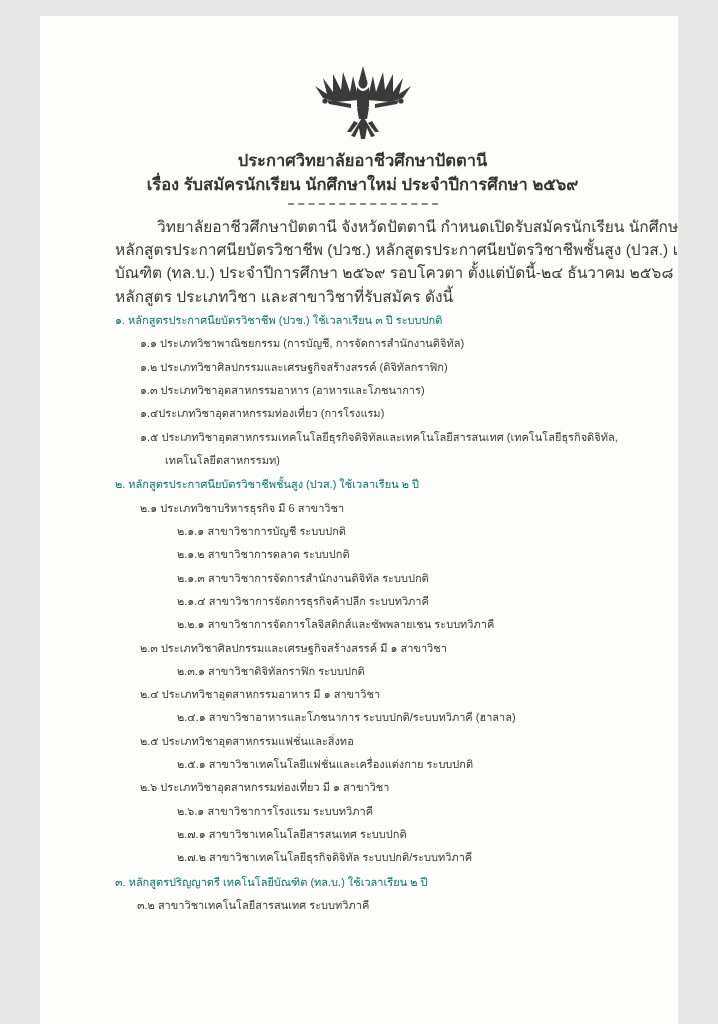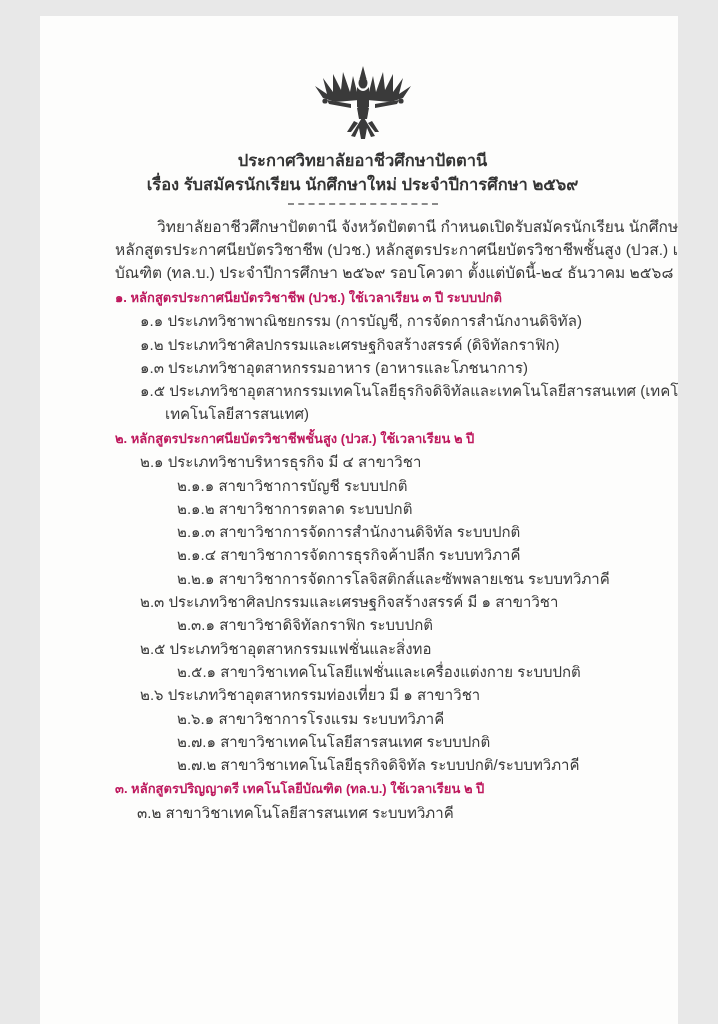--- a/index.html
+++ b/index.html
@@ -26,28 +26,28 @@
     width:150px;
     margin:7px auto 10px auto;
     border:0;
     border-top:2px dashed #8a8a8a;
     height:0;
   }
   .intro{font-size:15.5px;line-height:23.2px;}
   .intro .line{white-space:nowrap;}
   .intro .line.first{text-indent:42px;}
   .sec-heading{
-    font-weight:bold;
-    font-size:13px;
-    color:#be185d;
+    font-weight:normal;
+    font-size:11px;
+    color:#0f766e;
     line-height:23.6px;
     margin-top:1px;
     white-space:nowrap;
   }
-  .item{font-size:15px;line-height:23.3px;white-space:nowrap;}
+  .item{font-size:11px;line-height:23.3px;white-space:nowrap;}
   .lv1{padding-left:25px;}
   .lv2{padding-left:62px;}
   .cont{padding-left:50px;}
   .lv1s{padding-left:22px;}
 </style>
 </head>
 <body>
 
 <div class="page">
 
@@ -72,38 +72,42 @@
   </div>
 
   <div class="doc-title">ประกาศวิทยาลัยอาชีวศึกษาปัตตานี</div>
   <div class="doc-title">เรื่อง รับสมัครนักเรียน นักศึกษาใหม่ ประจำปีการศึกษา ๒๕๖๙</div>
   <div class="sep"></div>
 
   <div class="intro">
     <div class="line first">วิทยาลัยอาชีวศึกษาปัตตานี จังหวัดปัตตานี กำหนดเปิดรับสมัครนักเรียน นักศึกษา เพื่อเข้าศึกษาต่อใน</div>
     <div class="line">หลักสูตรประกาศนียบัตรวิชาชีพ (ปวช.) หลักสูตรประกาศนียบัตรวิชาชีพชั้นสูง (ปวส.) และหลักสูตรเทคโนโลยี</div>
     <div class="line">บัณฑิต (ทล.บ.) ประจำปีการศึกษา ๒๕๖๙ รอบโควตา ตั้งแต่บัดนี้-๒๔ ธันวาคม ๒๕๖๘ มีรายละเอียดเกี่ยวกับ</div>
+    <div class="line">หลักสูตร ประเภทวิชา และสาขาวิชาที่รับสมัคร ดังนี้</div>
   </div>
 
   <div class="sec-heading">๑. หลักสูตรประกาศนียบัตรวิชาชีพ (ปวช.) ใช้เวลาเรียน ๓ ปี ระบบปกติ</div>
   <div class="item lv1">๑.๑ ประเภทวิชาพาณิชยกรรม (การบัญชี, การจัดการสำนักงานดิจิทัล)</div>
   <div class="item lv1">๑.๒ ประเภทวิชาศิลปกรรมและเศรษฐกิจสร้างสรรค์ (ดิจิทัลกราฟิก)</div>
   <div class="item lv1">๑.๓ ประเภทวิชาอุตสาหกรรมอาหาร (อาหารและโภชนาการ)</div>
+  <div class="item lv1">๑.๔ประเภทวิชาอุตสาหกรรมท่องเที่ยว (การโรงแรม)</div>
   <div class="item lv1">๑.๕ ประเภทวิชาอุตสาหกรรมเทคโนโลยีธุรกิจดิจิทัลและเทคโนโลยีสารสนเทศ (เทคโนโลยีธุรกิจดิจิทัล,</div>
-  <div class="item cont">เทคโนโลยีสารสนเทศ)</div>
+  <div class="item cont">เทคโนโลยีตสาหกรรมท)</div>
 
   <div class="sec-heading">๒. หลักสูตรประกาศนียบัตรวิชาชีพชั้นสูง (ปวส.) ใช้เวลาเรียน ๒ ปี</div>
-  <div class="item lv1">๒.๑  ประเภทวิชาบริหารธุรกิจ มี ๔ สาขาวิชา</div>
+  <div class="item lv1">๒.๑  ประเภทวิชาบริหารธุรกิจ มี 6 สาขาวิชา</div>
   <div class="item lv2">๒.๑.๑  สาขาวิชาการบัญชี ระบบปกติ</div>
   <div class="item lv2">๒.๑.๒  สาขาวิชาการตลาด  ระบบปกติ</div>
   <div class="item lv2">๒.๑.๓  สาขาวิชาการจัดการสำนักงานดิจิทัล ระบบปกติ</div>
   <div class="item lv2">๒.๑.๔  สาขาวิชาการจัดการธุรกิจค้าปลีก  ระบบทวิภาคี</div>
   <div class="item lv2">๒.๒.๑ สาขาวิชาการจัดการโลจิสติกส์และซัพพลายเชน ระบบทวิภาคี</div>
   <div class="item lv1">๒.๓  ประเภทวิชาศิลปกรรมและเศรษฐกิจสร้างสรรค์ มี ๑ สาขาวิชา</div>
   <div class="item lv2">๒.๓.๑  สาขาวิชาดิจิทัลกราฟิก  ระบบปกติ</div>
+  <div class="item lv1">๒.๔  ประเภทวิชาอุตสาหกรรมอาหาร มี ๑ สาขาวิชา</div>
+  <div class="item lv2">๒.๔.๑  สาขาวิชาอาหารและโภชนาการ ระบบปกติ/ระบบทวิภาคี (ฮาลาล)</div>
   <div class="item lv1">๒.๕ ประเภทวิชาอุตสาหกรรมแฟชั่นและสิ่งทอ</div>
   <div class="item lv2">๒.๕.๑ สาขาวิชาเทคโนโลยีแฟชั่นและเครื่องแต่งกาย ระบบปกติ</div>
   <div class="item lv1">๒.๖ ประเภทวิชาอุตสาหกรรมท่องเที่ยว มี ๑ สาขาวิชา</div>
   <div class="item lv2">๒.๖.๑  สาขาวิชาการโรงแรม ระบบทวิภาคี</div>
   <div class="item lv2">๒.๗.๑  สาขาวิชาเทคโนโลยีสารสนเทศ ระบบปกติ</div>
   <div class="item lv2">๒.๗.๒  สาขาวิชาเทคโนโลยีธุรกิจดิจิทัล ระบบปกติ/ระบบทวิภาคี</div>
 
   <div class="sec-heading">๓. หลักสูตรปริญญาตรี เทคโนโลยีบัณฑิต (ทล.บ.) ใช้เวลาเรียน ๒ ปี</div>
   <div class="item lv1s">๓.๒ สาขาวิชาเทคโนโลยีสารสนเทศ ระบบทวิภาคี</div>
 

